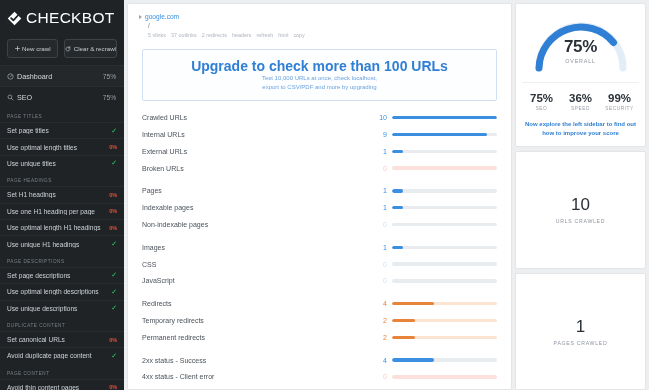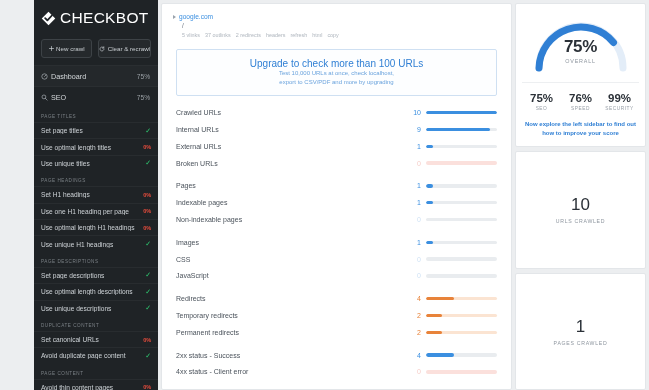--- a/index.html
+++ b/index.html
@@ -3,21 +3,21 @@
 <meta charset="utf-8">
 <style>
   * { box-sizing: border-box; margin: 0; padding: 0; }
   html, body {
     width: 649px; height: 390px;
     overflow: hidden;
     background: #eceef0;
     font-family: "Liberation Sans", sans-serif;
     -webkit-font-smoothing: antialiased;
   }
-  .app { display: flex; width: 649px; height: 390px; padding-left: 34px; }
+  .app { display: flex; width: 649px; height: 390px; }
 
   
   .sidebar {
     width: 124px; height: 390px;
     background: #1f2326;
     flex: 0 0 124px;
     overflow: hidden;
     position: relative;
   }
   .logo-row {
@@ -134,21 +134,21 @@
 
   .upgrade {
     margin: 6px 14px 8px 14px;
     border: 1px solid #cfe0f2;
     border-radius: 2px;
     background: #fdfeff;
     padding: 8px 6px 9px 6px;
     text-align: center;
   }
   .upgrade-title {
-    color: #2f7fd4; font-size: 10px; font-weight: normal;
+    color: #2f7fd4; font-size: 14px; font-weight: bold;
   }
   .upgrade-sub {
     color: #6ba3dd; font-size: 6px; line-height: 1.45;
   }
 
   .rows { padding: 0 14px 0 14px; }
   .metric-row {
     display: flex; align-items: center;
     height: 16.8px;
   }
@@ -515,21 +515,21 @@
           <div class="gauge-lbl">OVERALL</div>
         </div>
       </div>
 
       <div class="sub-scores">
         <div class="sub-item">
           <div class="sub-val">75%</div>
           <div class="sub-lbl">SEO</div>
         </div>
         <div class="sub-item">
-          <div class="sub-val">76%</div>
+          <div class="sub-val">36%</div>
           <div class="sub-lbl">SPEED</div>
         </div>
         <div class="sub-item">
           <div class="sub-val">99%</div>
           <div class="sub-lbl">SECURITY</div>
         </div>
       </div>
 
       <div class="explore">
         <div>Now explore the left sidebar to find out</div>

